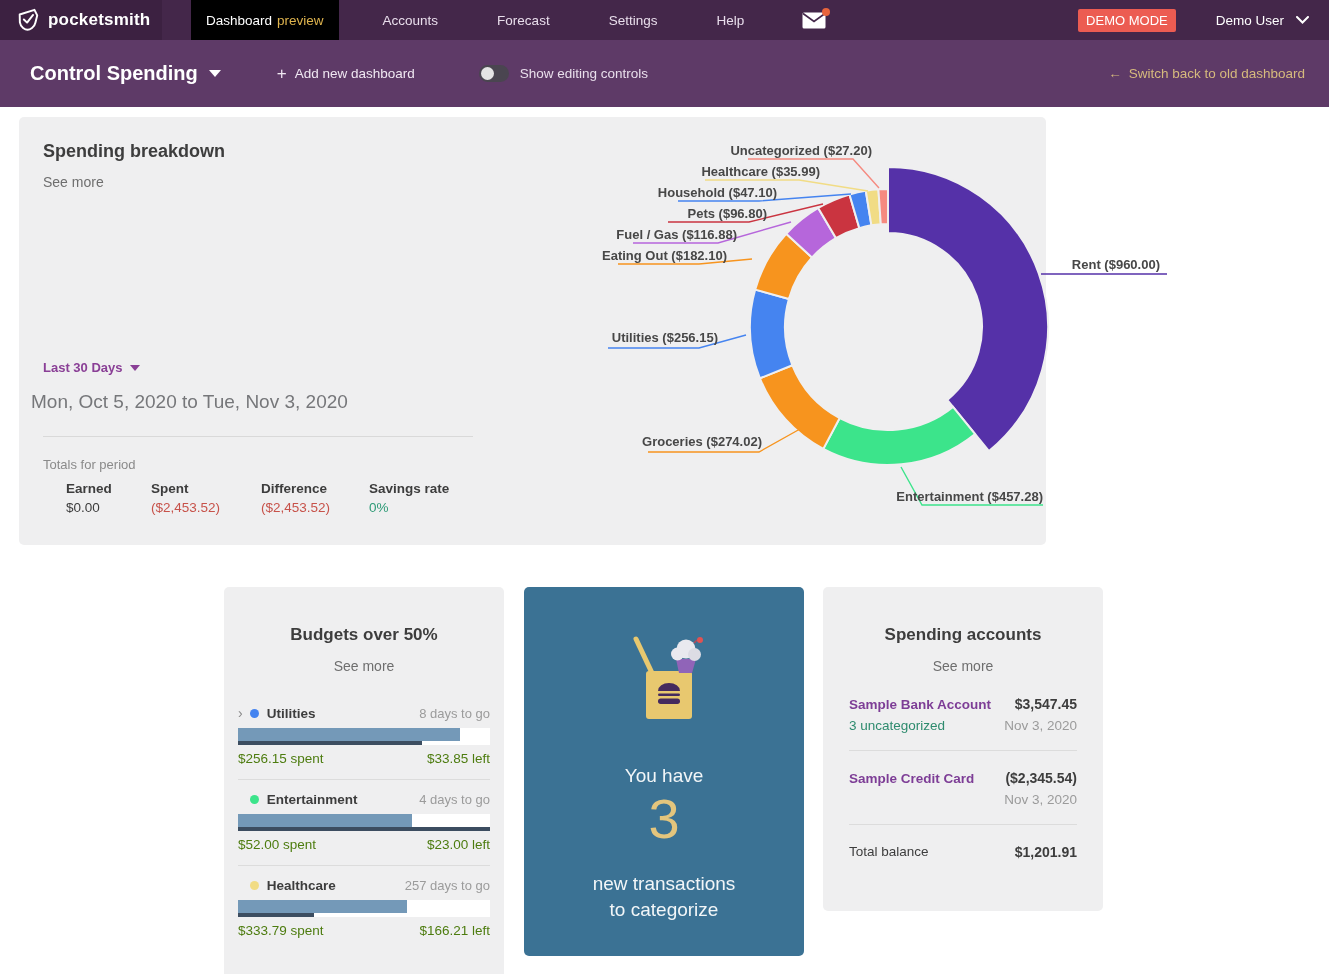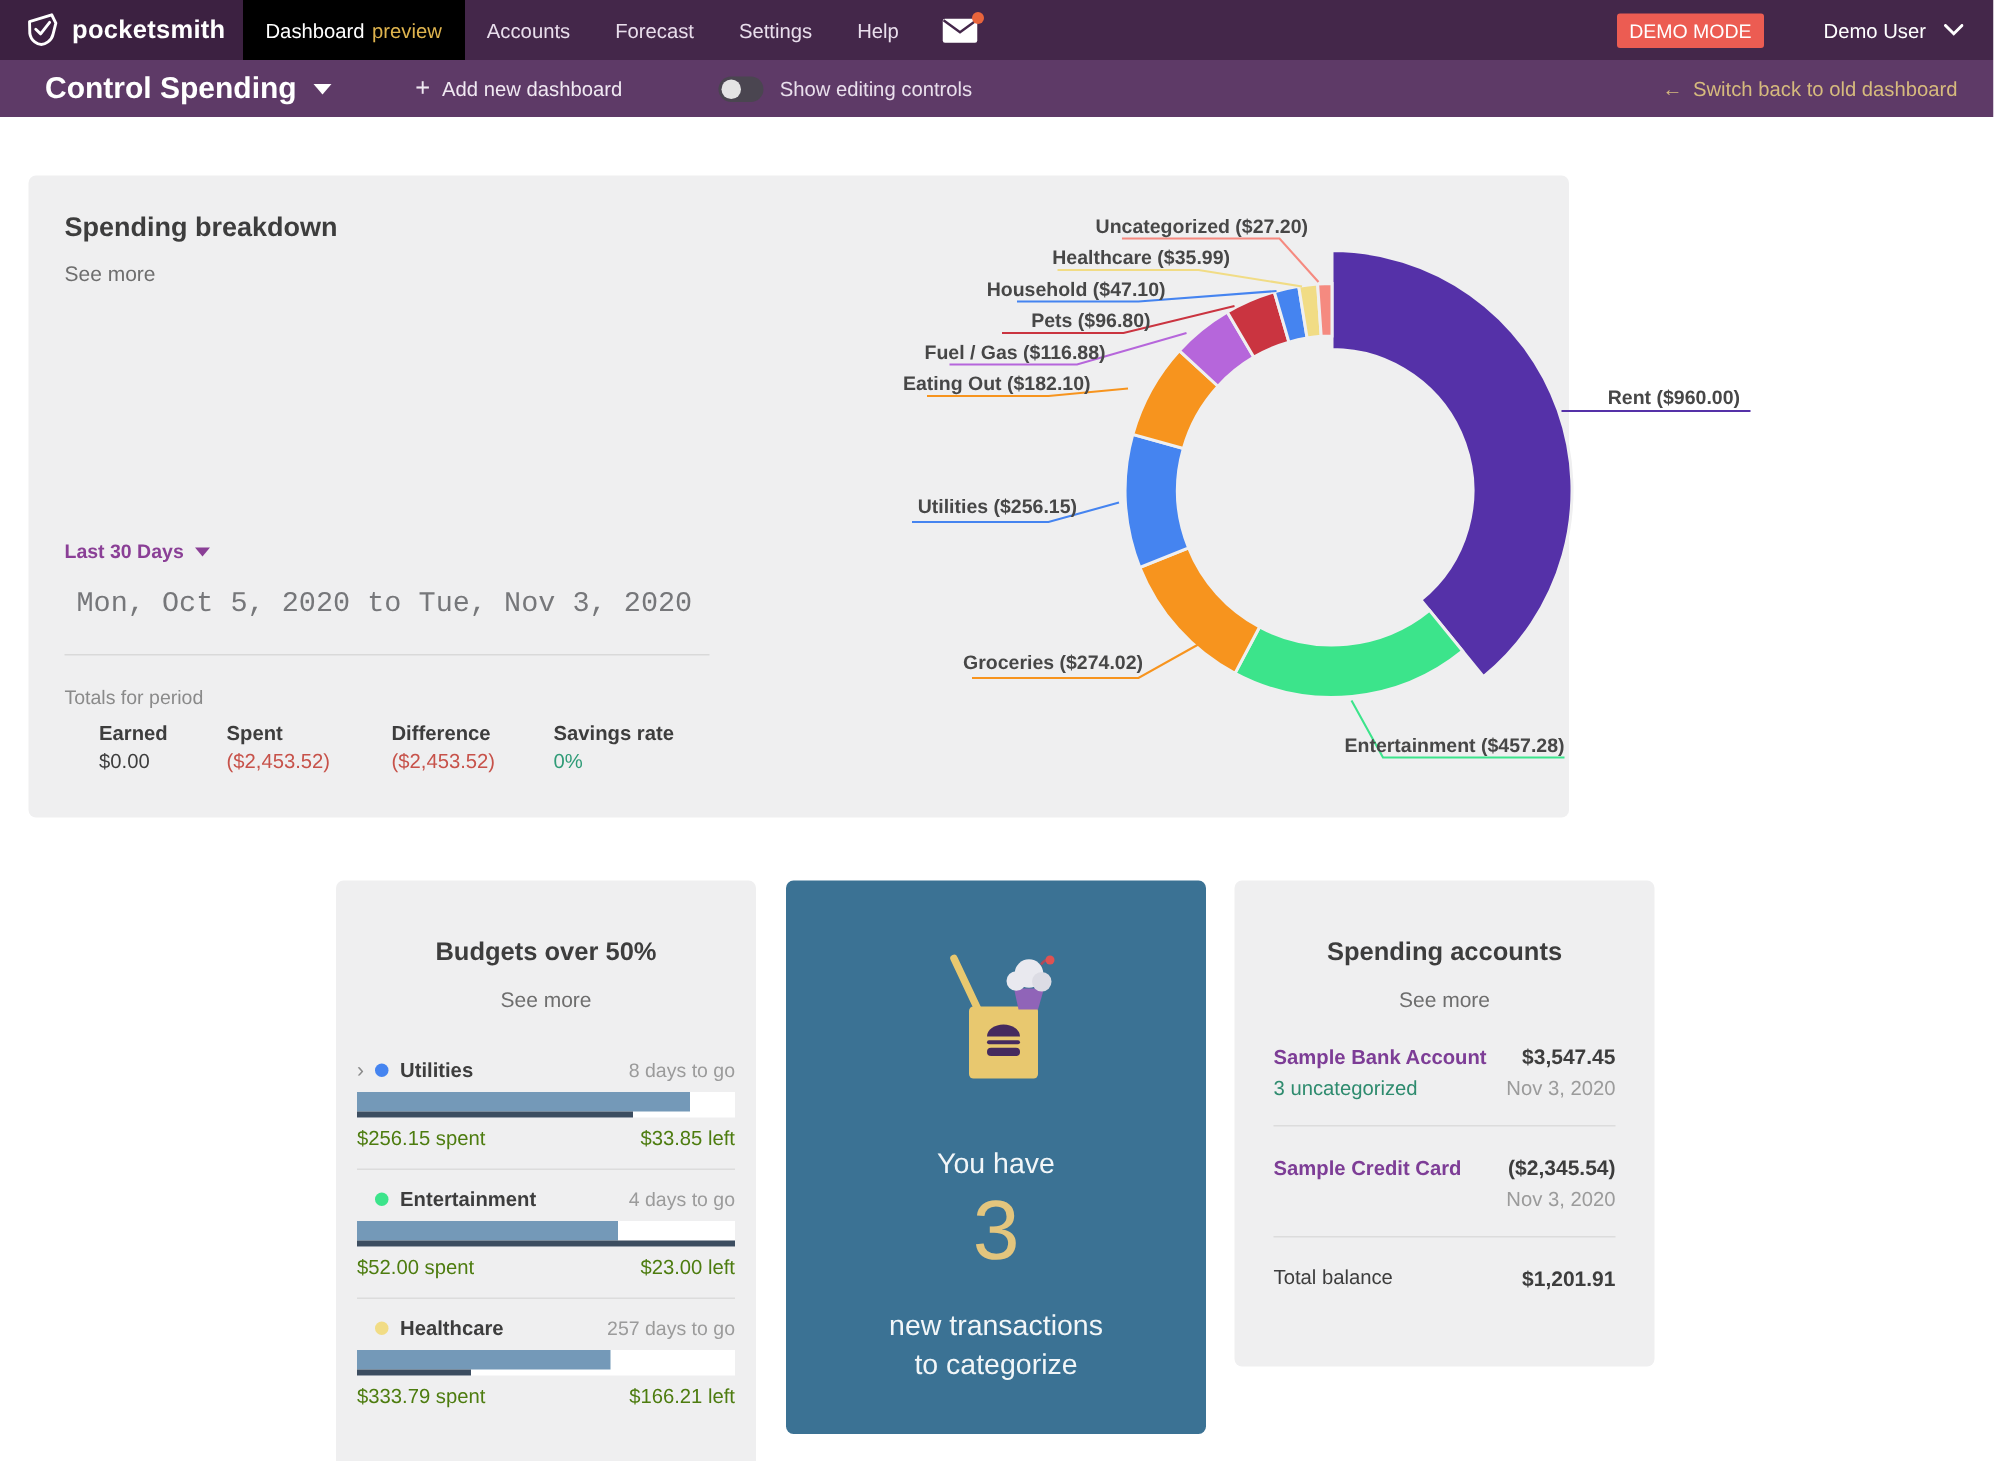--- a/index.html
+++ b/index.html
@@ -1,50 +1,50 @@
 <!DOCTYPE html>
 <html><head>
 <meta charset="utf-8">
 <style>
   * { margin:0; padding:0; box-sizing:border-box; }
   body { font-family:"Liberation Sans", sans-serif; background:#ffffff; }
   .page { position:relative; width:1329px; height:974px; background:#fff; overflow:hidden; }
 
   
-  .navbar { height:40px; background:#44274a; display:flex; align-items:stretch; }
+  .navbar { height:40px; background:#44274a; display:flex; align-items:stretch;gap:29px; }
   .brand { width:162px; background:#3c2141; display:flex; align-items:center; padding-left:16px; gap:8px; cursor:pointer; }
   .brand-name { color:#fff; font-size:17px; font-weight:600; letter-spacing:.2px; }
   .nav-tab { display:flex; align-items:center; padding:0 15px; color:#e9deec; font-size:13.5px; cursor:pointer; }
   .nav-tab.active { background:#000000; color:#fff; }
   .nav-preview { color:#dfb44e; margin-left:5px; }
   .mail-wrap { display:flex; align-items:center; margin-left:14px; position:relative; cursor:pointer; }
   .mail-dot { position:absolute; top:8px; right:-4px; width:8px; height:8px; border-radius:50%; background:#e8643c; }
   .nav-right { margin-left:auto; display:flex; align-items:center; }
   .demo-badge { background:#ec5c52; color:#fff; font-size:13px; padding:4px 8px; border-radius:2px; margin-right:40px; }
   .user-name { color:#fff; font-size:13.5px; margin-right:12px; cursor:pointer; }
   .user-chevron { margin-right:20px; cursor:pointer; display:flex; align-items:center; }
 
   
-  .dashbar { height:38px; background:#5e3a67; display:flex; align-items:center;text-align:center; }
+  .dashbar { height:67px; background:#5e3a67; display:flex; align-items:center;text-align:center; }
   .dash-title { color:#fff; font-size:20px; font-weight:700; margin-left:30px; cursor:pointer; display:flex; align-items:center; gap:11px; }
   .tri-down { width:0; height:0; border-left:6px solid transparent; border-right:6px solid transparent; border-top:7px solid #fff; display:inline-block; }
   .add-new { margin-left:56px; color:#f0e8f2; font-size:13.5px; display:flex; align-items:center; gap:8px; cursor:pointer; }
   .plus-glyph { font-size:17px; font-weight:400; }
   .toggle-group { margin-left:64px; display:flex; align-items:center; gap:11px; color:#e9dfec; font-size:13.5px; }
   .toggle { width:30px; height:17px; border-radius:9px; background:#4a4550; position:relative; cursor:pointer; }
   .toggle-knob { position:absolute; left:2px; top:2px; width:13px; height:13px; border-radius:50%; background:#e4e4e4; }
   .switch-link { margin-left:auto; margin-right:24px; color:#d6ba7d; font-size:13.5px; display:flex; align-items:center; gap:7px; cursor:pointer; }
 
   
   .chart-card { position:absolute; left:19px; top:117px; width:1027px; height:428px; background:#efeff0; border-radius:5px; }
   .sb-title { position:absolute; left:24px; top:24px; font-size:18px; font-weight:600; color:#3d3d3d; }
   .sb-see { position:absolute; left:24px; top:57px; font-size:14px; color:#6e6e6e; cursor:pointer; }
   .sb-period { position:absolute; left:24px; top:243px; font-size:13px; font-weight:700; color:#8a3f96; cursor:pointer; display:flex; align-items:center; gap:7px; }
   .tri-purple { border-top-color:#8a3f96; border-left-width:5px; border-right-width:5px; border-top-width:6px; }
-  .sb-date { position:absolute; left:32px; top:274px; font-size:19px; color:#76777a;font-family:Liberation Mono, monospace; }
+  .sb-date { position:absolute; left:12px; top:274px; font-size:19px; color:#76777a; }
   .sb-divider { position:absolute; left:24px; top:319px; width:430px; height:1px; background:#d9d9d9; }
   .sb-totals-label { position:absolute; left:24px; top:340px; font-size:13px; color:#8a8a8a; }
   .stat { position:absolute; top:364px; }
   .stat .lbl { font-size:13.5px; font-weight:600; color:#3d3d3d; }
   .stat .val { font-size:13.5px; color:#3d3d3d; margin-top:4px; }
   .stat.s0 { left:47px; } .stat.s1 { left:132px; } .stat.s2 { left:242px; } .stat.s3 { left:350px; }
   .val.neg { color:#c7524a; } .val.grn { color:#2f9b77; }
   #donut-svg { position:absolute; left:0; top:0; }
   #donut-svg text { font:600 13px "Liberation Sans", sans-serif; fill:#474747; }
 

